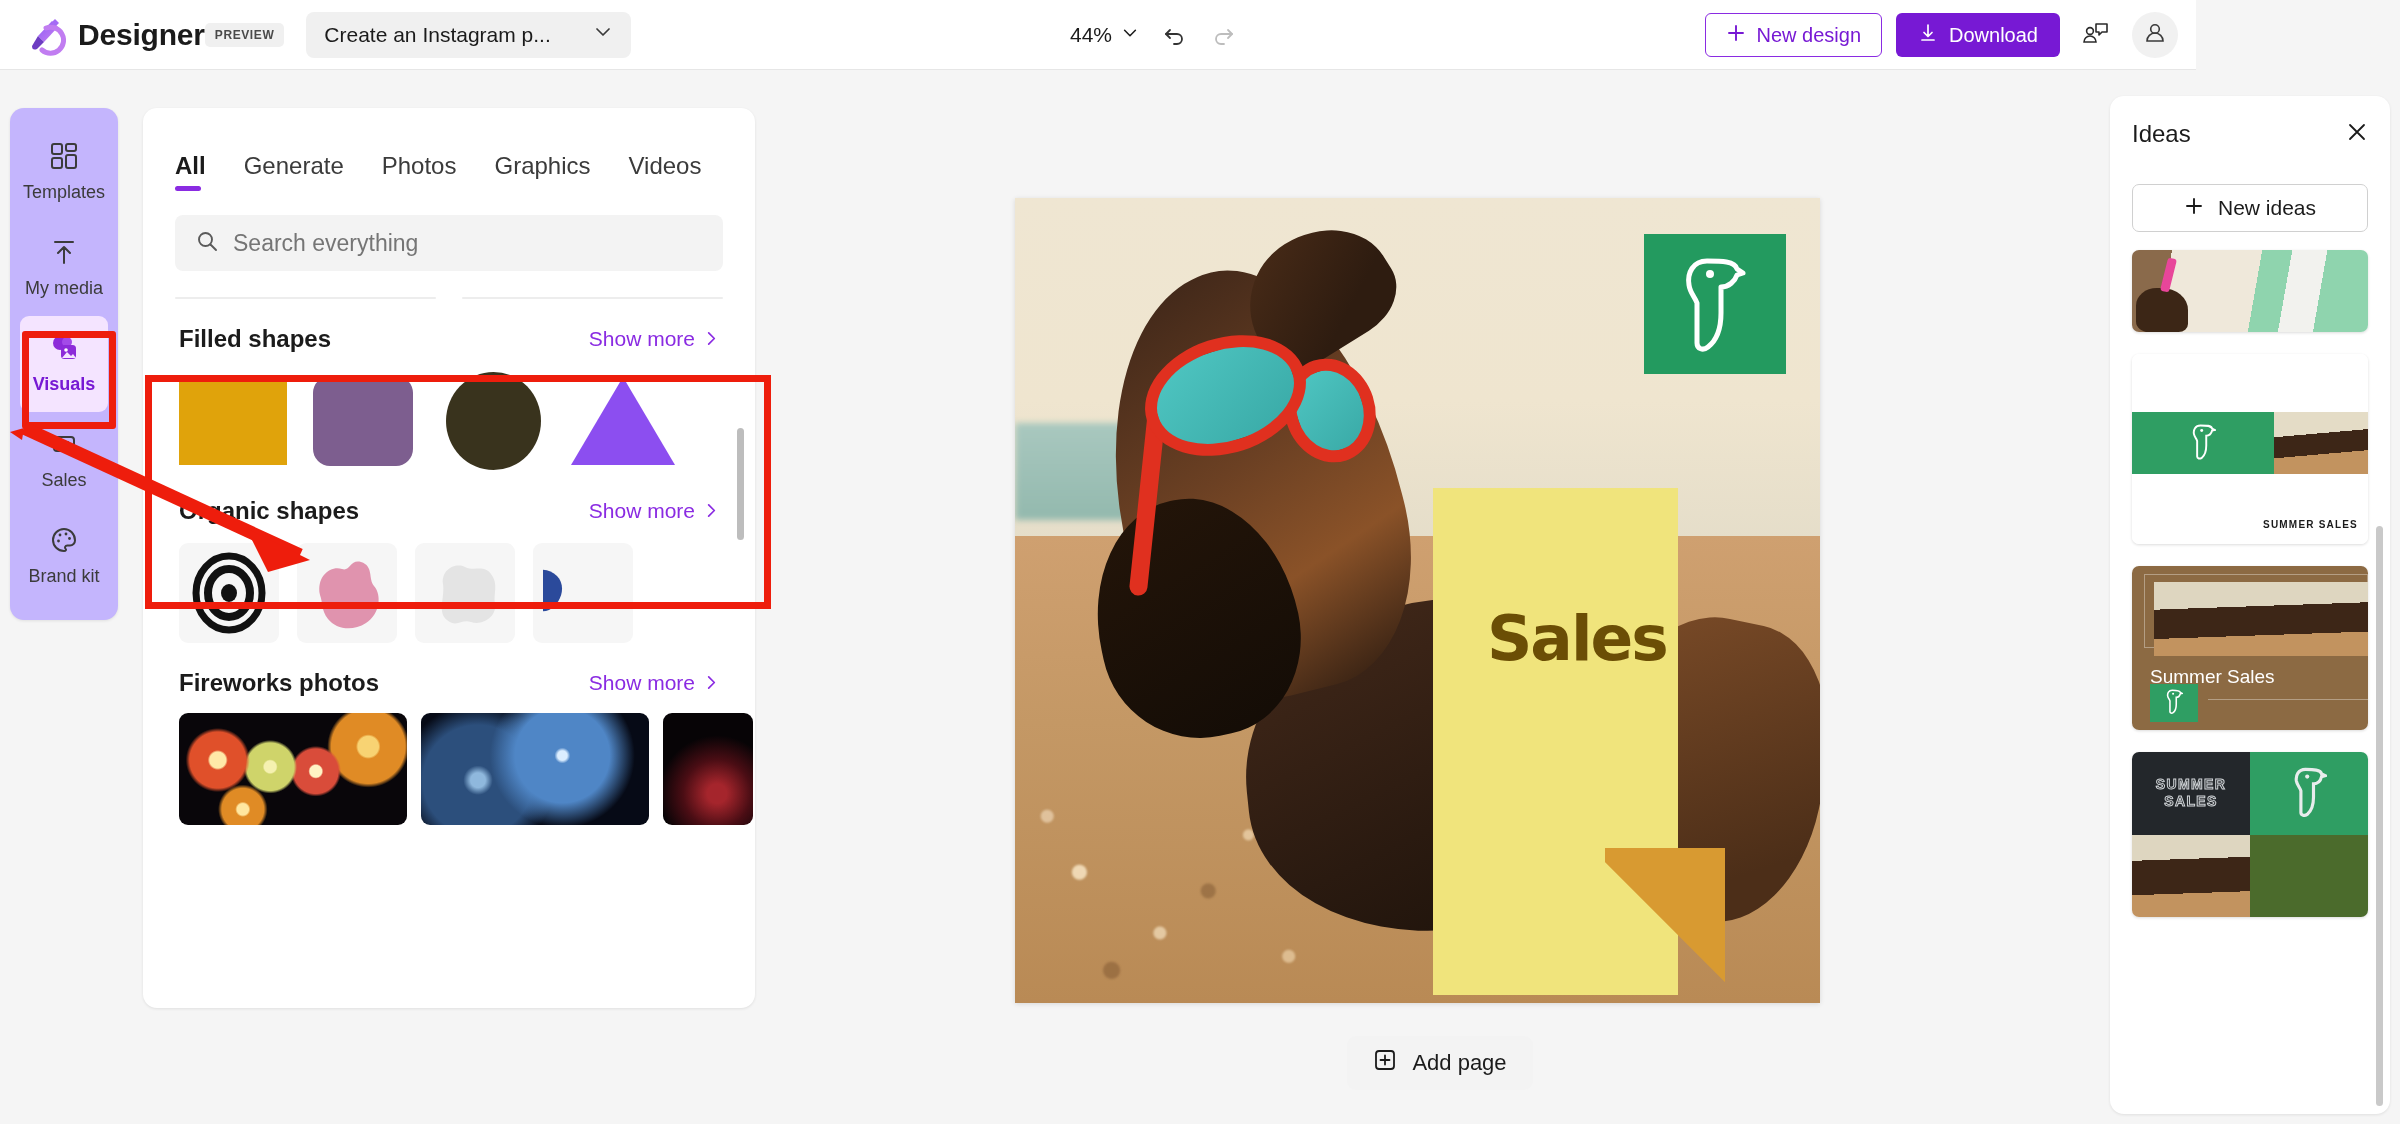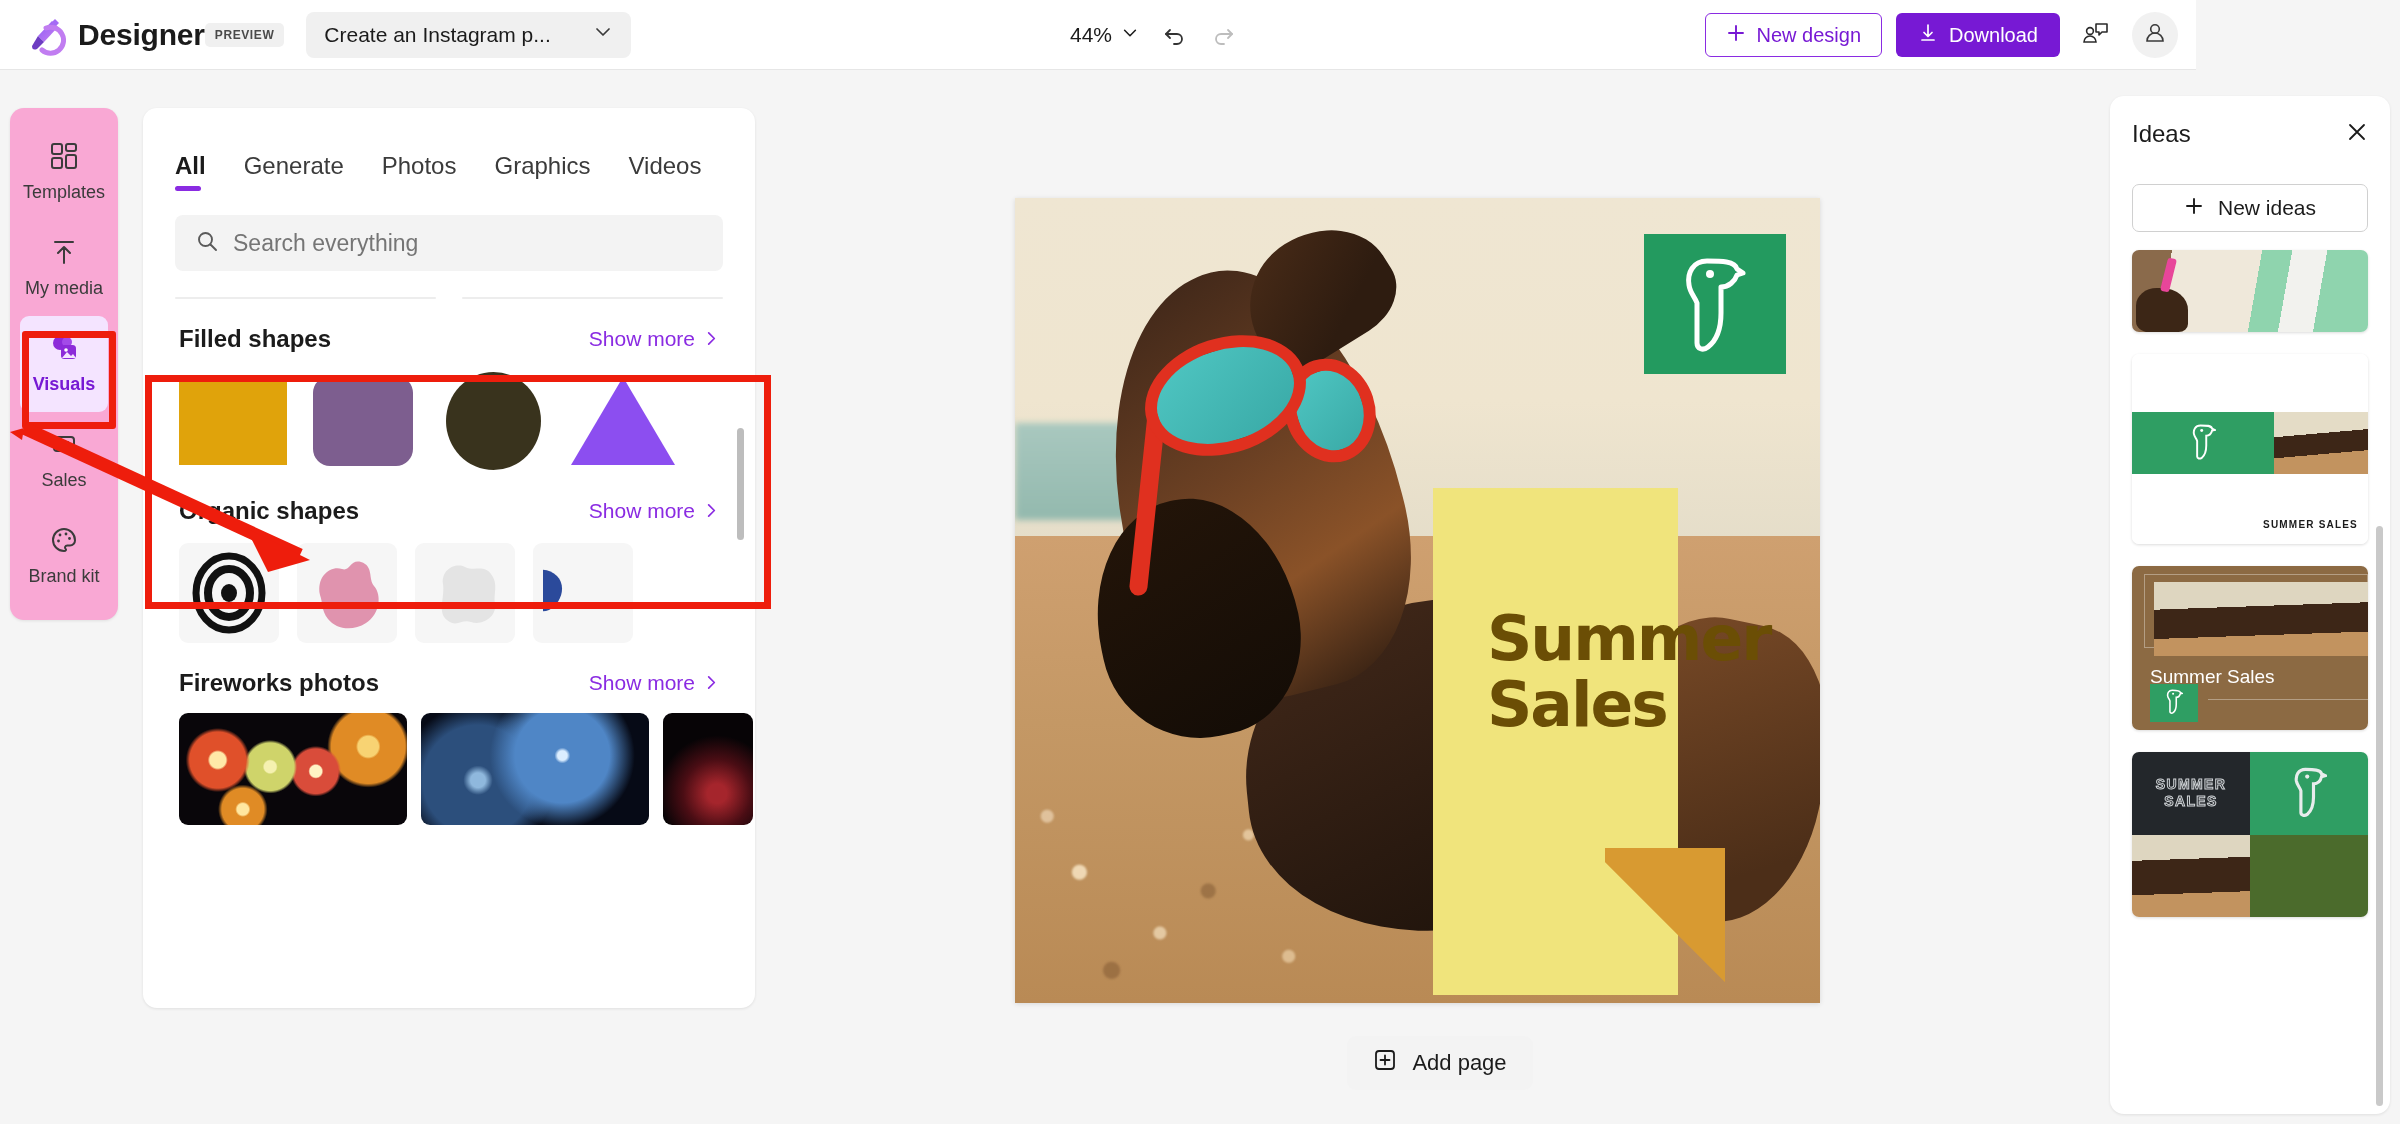--- a/index.html
+++ b/index.html
@@ -67,21 +67,21 @@
     display: flex; align-items: center; gap: 11px; cursor: pointer;
   }
   .avatar-circle {
     width: 46px; height: 46px; border-radius: 50%; background: #f1f1f1;
     display: flex; align-items: center; justify-content: center; cursor: pointer;
   }
 
   
   .rail {
     position: absolute; left: 10px; top: 108px;
-    width: 108px; background: #f9a8d4; border-radius: 14px;
+    width: 108px; background: #c4b5fd; border-radius: 14px;
     padding: 16px 0; box-shadow: 0 1px 3px rgba(0,0,0,.09);
   }
   .rail-item {
     height: 96px; display: flex; flex-direction: column;
     align-items: center; justify-content: center; gap: 7px;
     cursor: pointer; margin: 0 10px; border-radius: 9px;
   }
   .rail-item.active { background: #f4e4ff; }
   .rail-label { font-size: 18px; color: #3b3b3b; }
   .rail-item.active .rail-label { color: #7719d4; font-weight: bold; }
@@ -656,21 +656,20 @@
         <svg width="76" height="110" viewBox="0 0 76 110">
           <path d="M30 14 C16 14 10 26 12 38 C13 46 18 50 20 56 L20 96 C20 102 26 104 31 100 C40 93 44 80 44 66 L44 40 C52 40 58 34 60 28 L66 26 L60 22 C58 14 44 14 30 14 Z" fill="none" stroke="#ffffff" stroke-width="5" stroke-linejoin="round"></path>
           <circle cx="33" cy="27" r="4" fill="#ffffff"></circle>
         </svg>
       </span>
     </div>
 
     <div class="yellow-note"></div>
     <div class="note-fold"></div>
     <div class="note-text">
-      <div>Summer</div>
       <div>Sales</div>
     </div>
   </div>
 
   <div class="addpage-wrap">
     <button class="addpage-btn">
       <span>
         <svg width="24" height="24" viewBox="0 0 24 24">
           <rect x="3" y="3" width="18" height="18" rx="3" fill="none" stroke="#1b1b1b" stroke-width="1.8"></rect>
           <path d="M12 7.5 V16.5 M7.5 12 H16.5" stroke="#1b1b1b" stroke-width="1.8" stroke-linecap="round"></path>

